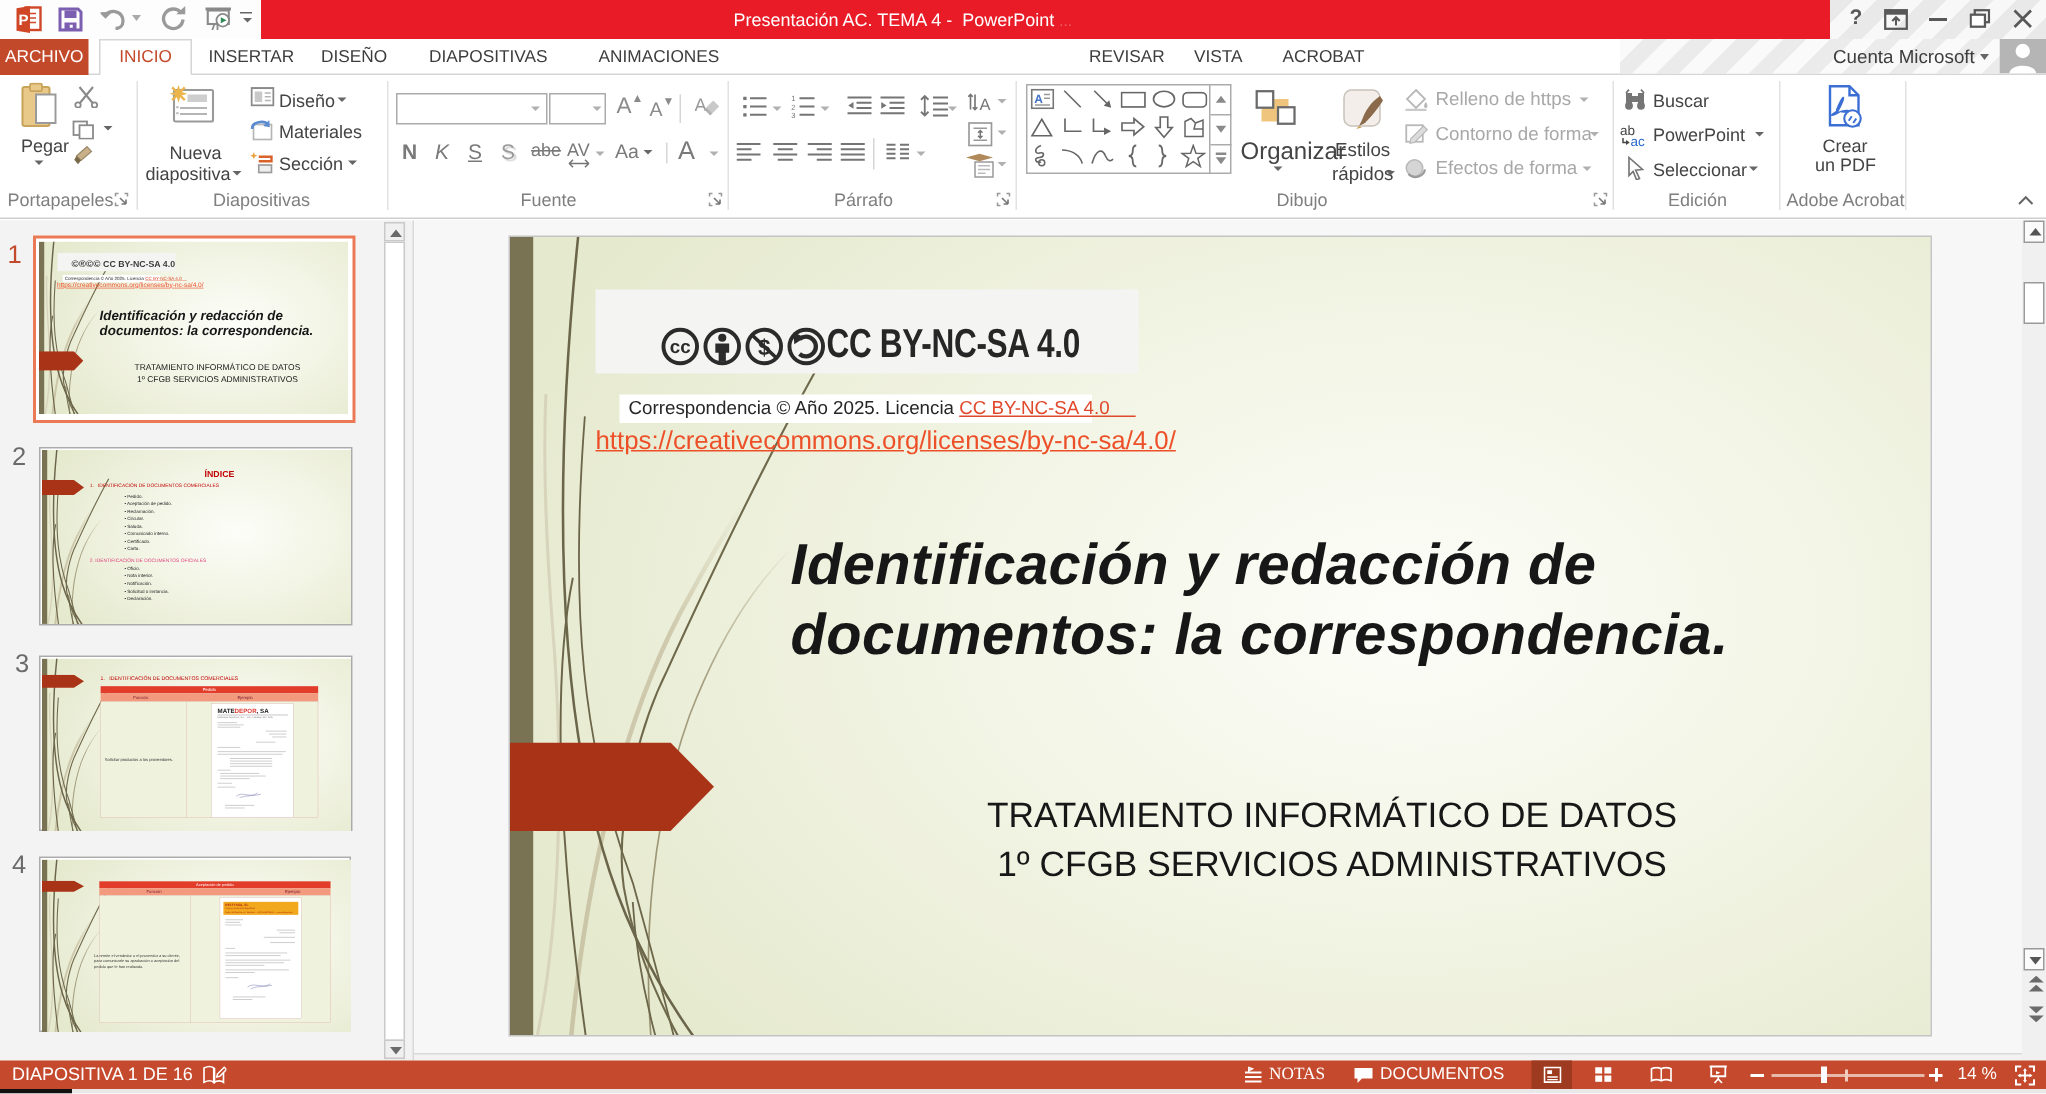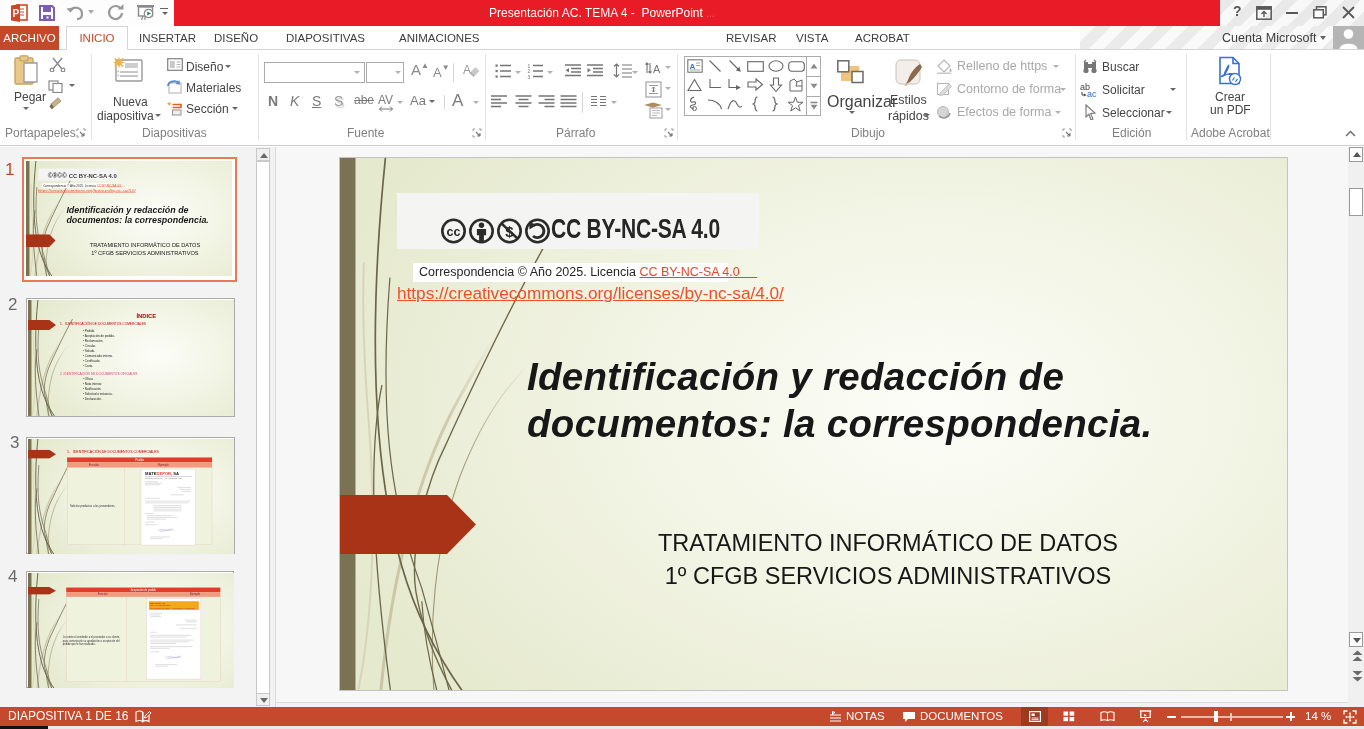--- a/index.html
+++ b/index.html
@@ -461,21 +461,21 @@
     <circle cx="4" cy="11.5" r="2.6" fill="#757575"></circle>
       <circle cx="12" cy="11.5" r="2.6" fill="#757575"></circle>
   </svg>
   <div class="rtext" style="left:1102px;top:10px;">Buscar</div>
   <svg class="abs" style="left:1080px;top:32px" width="19" height="16" viewBox="0 0 19 16">
     <text x="0" y="8" font-size="9" fill="#444" font-family="Liberation Sans">ab</text>
     <text x="7" y="15" font-size="9" fill="#2a6acd" font-family="Liberation Sans">ac</text>
     <path d="M2 10 v3 h3" fill="none" stroke="#444" stroke-width="1"></path>
     <path d="M6.5 13 L4 11.4 L4 14.6 Z" fill="#444"></path>
   </svg>
-  <div class="rtext" style="left:1102px;top:33px;">Solicitar</div>
+  <div class="rtext" style="left:1102px;top:33px;">PowerPoint</div>
   <div class="dda" style="left:1170px;top:38px;"></div>
   <svg class="abs" style="left:1084px;top:54px" width="13" height="16" viewBox="0 0 13 16">
     <path d="M2 1 L11 9 L6.5 9.5 L9 15 L7 15.8 L4.8 10.3 L2 13 Z" fill="#fff" stroke="#757575" stroke-width="1.1"></path>
   </svg>
   <div class="rtext" style="left:1102px;top:56px;">Seleccionar</div>
   <div class="dda" style="left:1166px;top:61px;"></div>
 
   
   <svg class="abs" style="left:1214px;top:6px" width="30" height="32" viewBox="0 0 30 32">
     <path d="M6 1.5 h13 l6 6 v20 h-19 z" fill="#fff" stroke="#3b6fd4" stroke-width="1.6"></path>
@@ -706,21 +706,21 @@
   <svg class="abs" style="left:135px;top:3px" width="16" height="13" viewBox="0 0 16 13">
     <path d="M1 2 C3.5 0.8 6 0.8 7.5 2 V11.5 C6 10.3 3.5 10.3 1 11.5 Z" fill="none" stroke="#fff" stroke-width="1.1"></path>
     <path d="M14 5 V11.5 C12.5 10.3 9.5 10.3 8 11.5 V2" fill="none" stroke="#fff" stroke-width="1.1"></path>
     <path d="M10 6 L14.5 1.5 L16 3 L11.5 7.5 L9.5 8 Z" fill="#C5492C" stroke="#fff" stroke-width="1"></path>
   </svg>
 
   <svg class="abs" style="left:829px;top:4px" width="13" height="11" viewBox="0 0 13 11">
     <path d="M1 10 h11 M1 7 h11 M1 4 h11" stroke="#fff" stroke-width="1.2"></path>
     <path d="M3.5 4 V0.5 L6 1.5 L3.5 2.8" stroke="#fff" stroke-width="1" fill="none"></path>
   </svg>
-  <div class="abs" style="left:846px;top:0;line-height:19px;font-size:11.5px;">NOTAS</div>
+  <div class="abs" style="left:846px;top:0;line-height:19px;font-size:11.5px;font-family:Liberation Serif, serif;">NOTAS</div>
 
   <svg class="abs" style="left:902px;top:4px" width="14" height="12" viewBox="0 0 14 12">
     <path d="M1 1 h12 v7 h-7 l-3 3 v-3 h-2 z" fill="#fff"></path>
   </svg>
   <div class="abs" style="left:920px;top:0;line-height:19px;font-size:11.5px;">DOCUMENTOS</div>
 
   <div class="abs" style="left:1021px;top:0;width:27px;height:19px;background:#9e3a1f;"></div>
   <svg class="abs" style="left:1029px;top:4px" width="12" height="11" viewBox="0 0 12 11">
     <rect x="0.6" y="0.6" width="10.8" height="9.8" fill="none" stroke="#fff" stroke-width="1.2"></rect>
     <rect x="2.5" y="2.5" width="3.2" height="2.5" fill="#fff"></rect>

